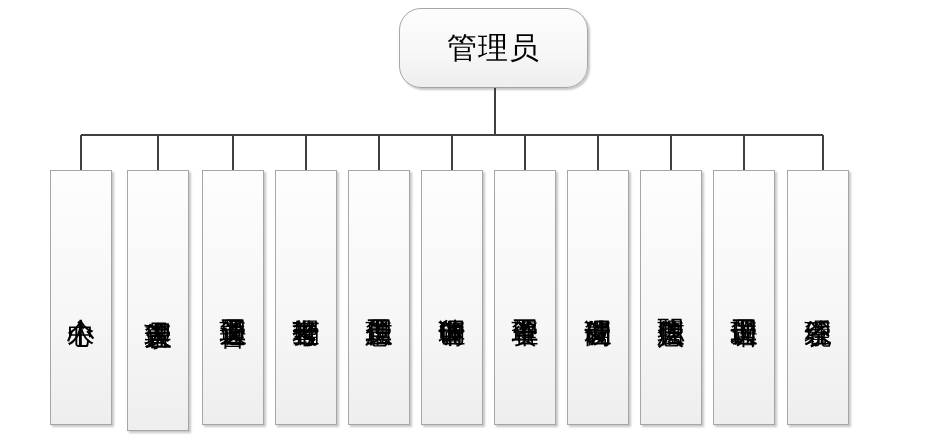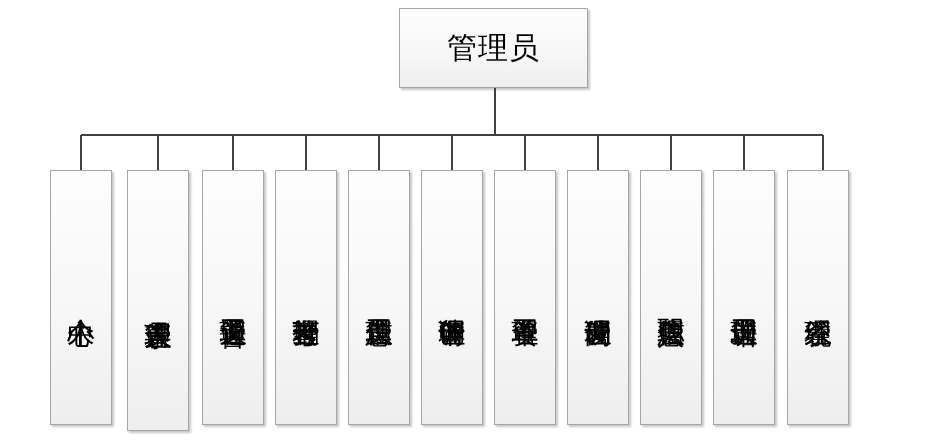--- a/index.html
+++ b/index.html
@@ -29,20 +29,21 @@
     align-items: center;
     justify-content: center;
   }
 
   
   #root-node {
     left: 399px;
     top: 8px;
     width: 189px;
     height: 80px;
+    border-radius: 22px;
   }
   #root-node .node-label {
     font-size: 30px;
     line-height: 1;
     color: #000000;
     letter-spacing: 1px;
     white-space: nowrap;
   }
 
   

